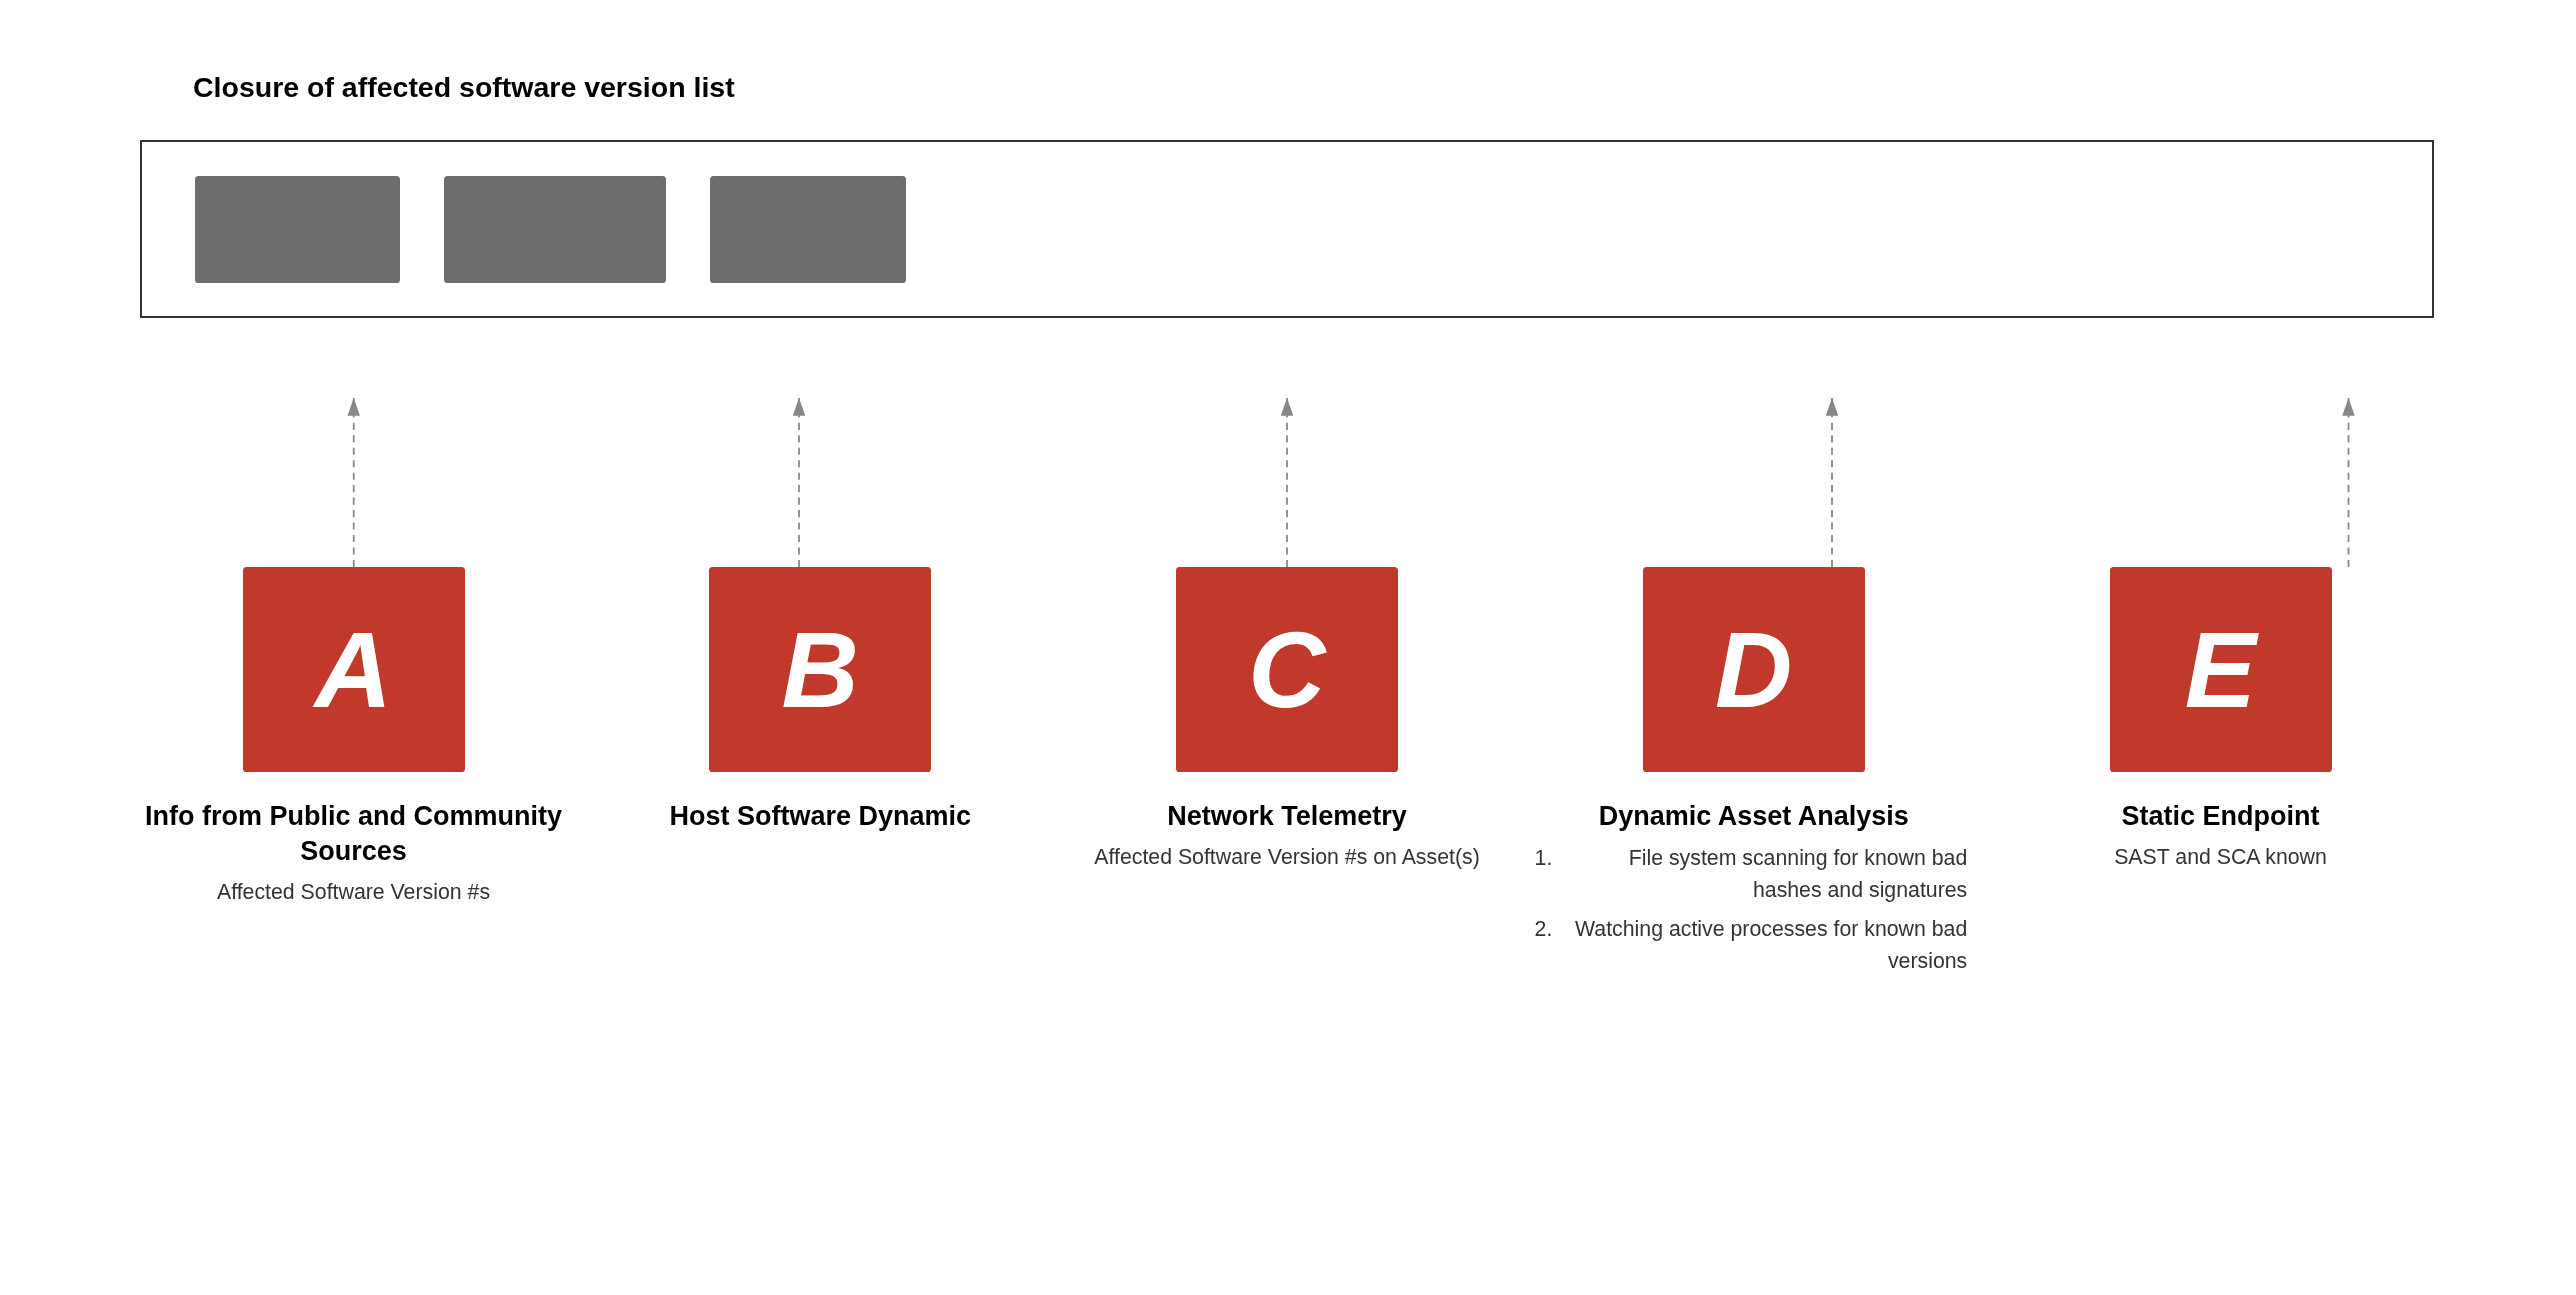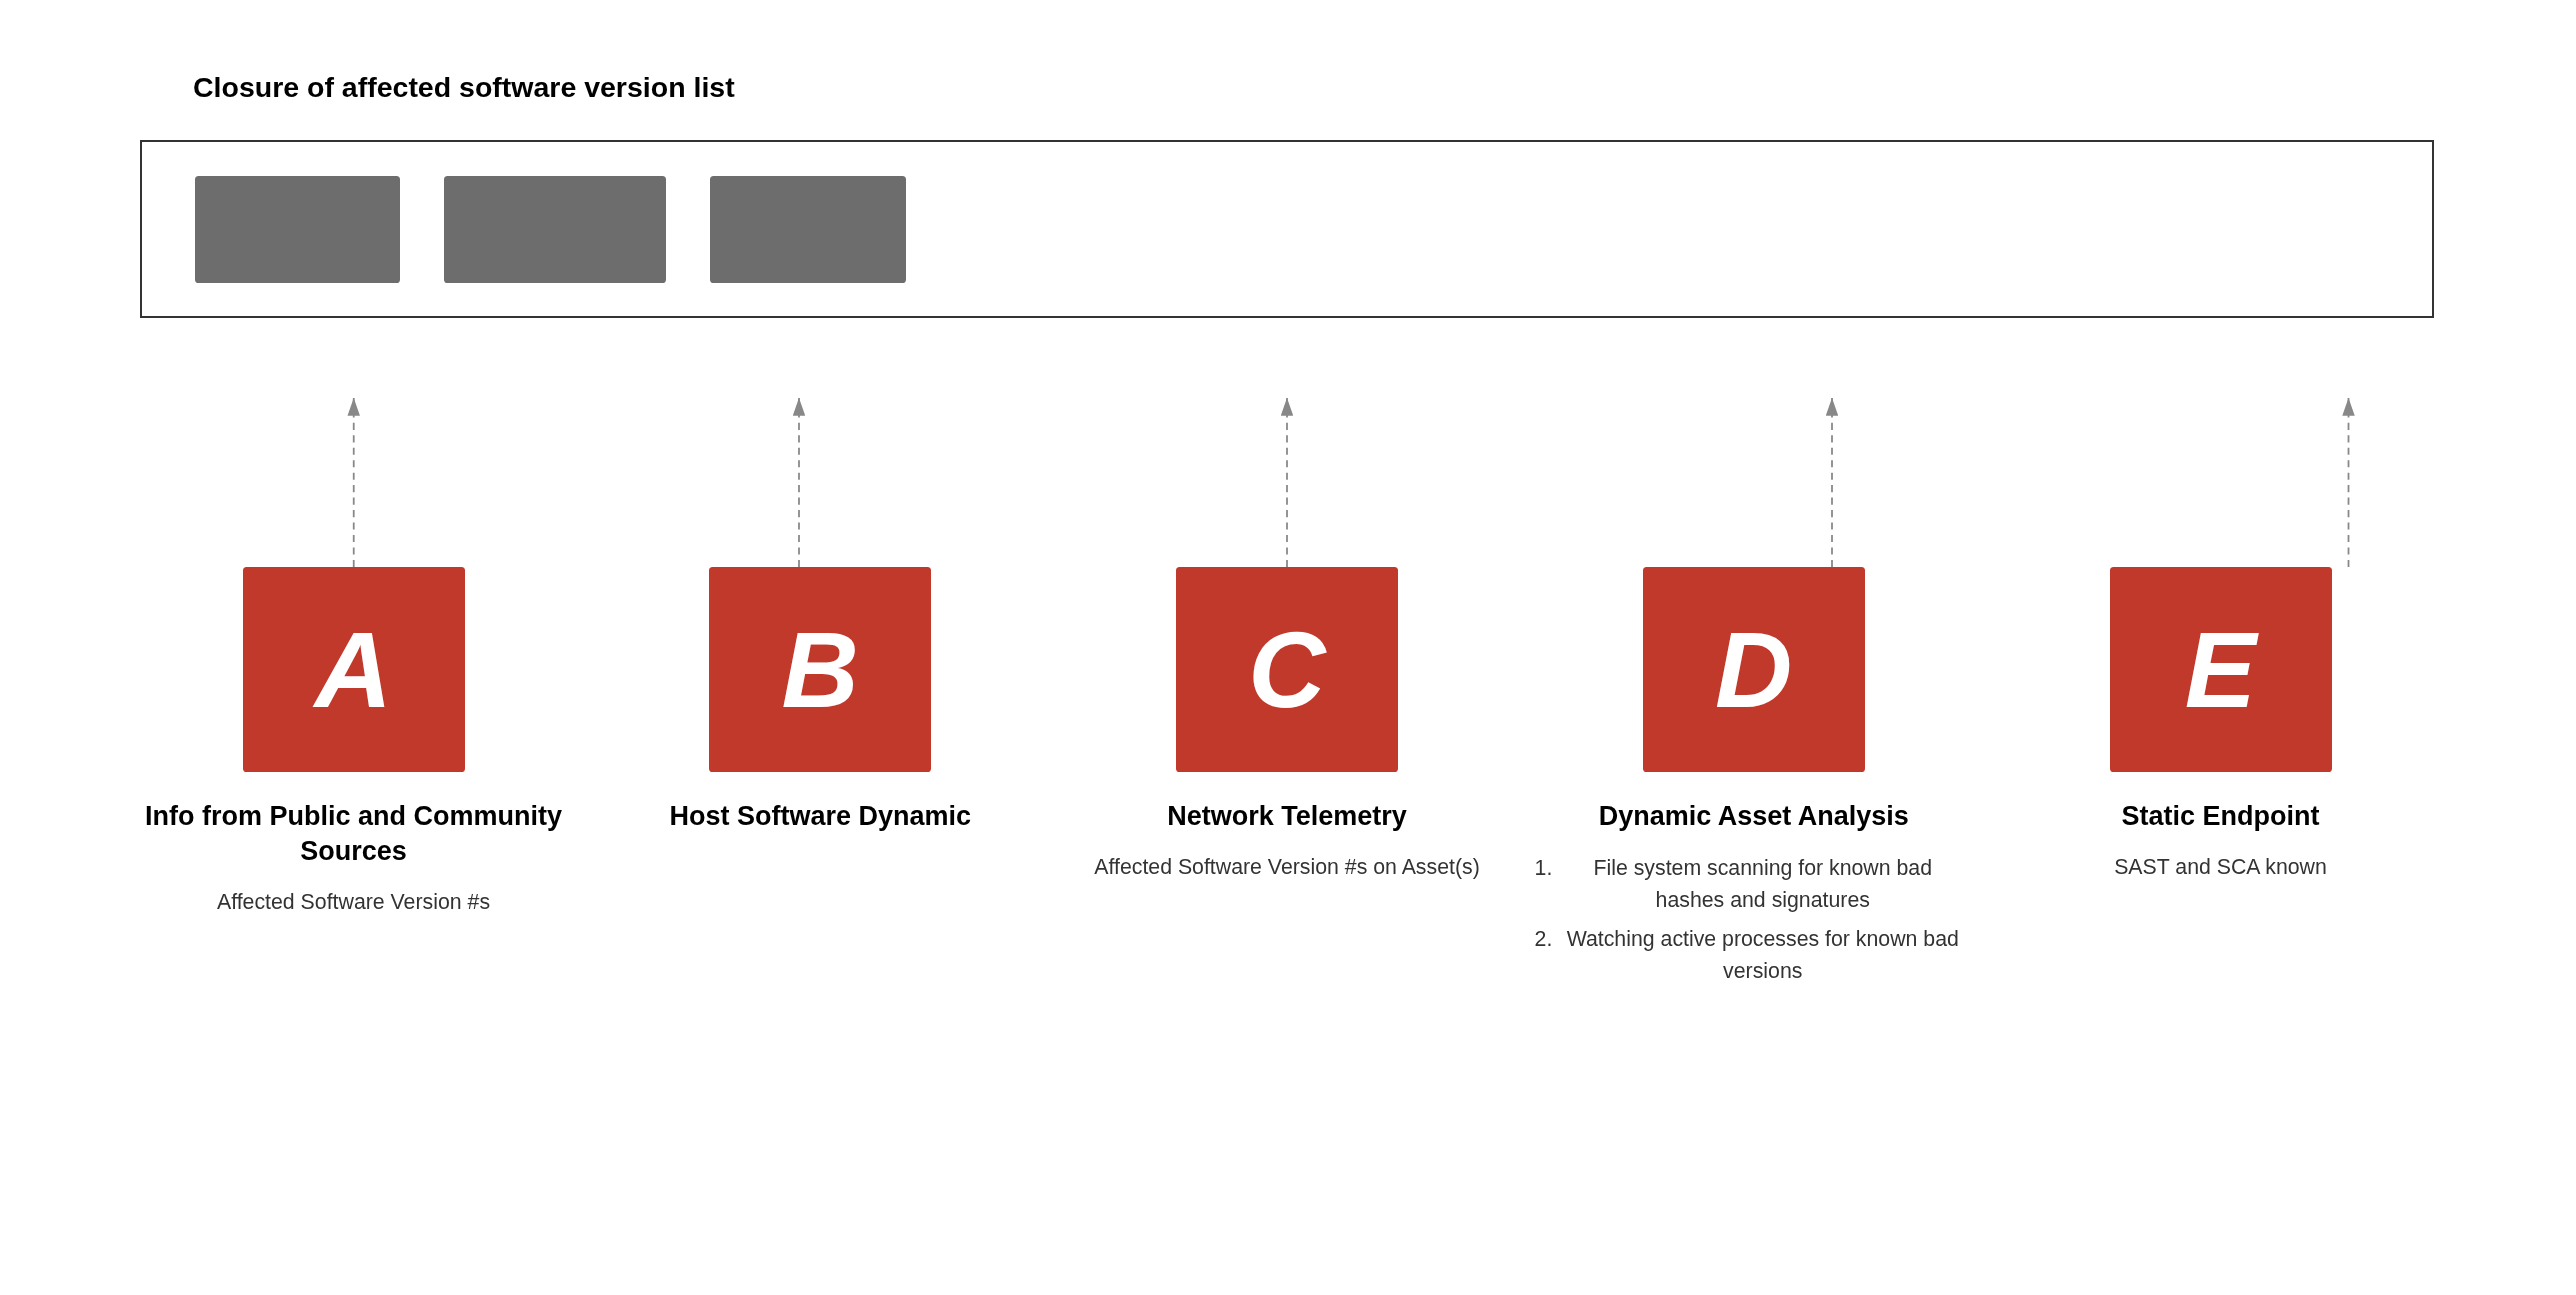--- a/index.html
+++ b/index.html
@@ -106,35 +106,35 @@
       font-size: 107px;
       font-weight: bold;
       color: #fff;
       font-style: italic;
     }
 
     .node-title {
       font-size: 27px;
       font-weight: bold;
       color: #000;
-      margin-bottom: 19px;
+      margin-bottom: 9px;
       line-height: 1.3;
     }
 
     .node-subtitle {
       font-size: 21.3px;
       color: #333;
       line-height: 1.4;
     }
 
     .node-list {
       font-size: 21.3px;
       color: #333;
       line-height: 1.5;
-      text-align: center;
+      text-align: right;
       padding-left: 18px;
     }
 
     .node-list li {
       margin-bottom: 7.1px;
     }
   </style>
 </head>
 <body>
 

